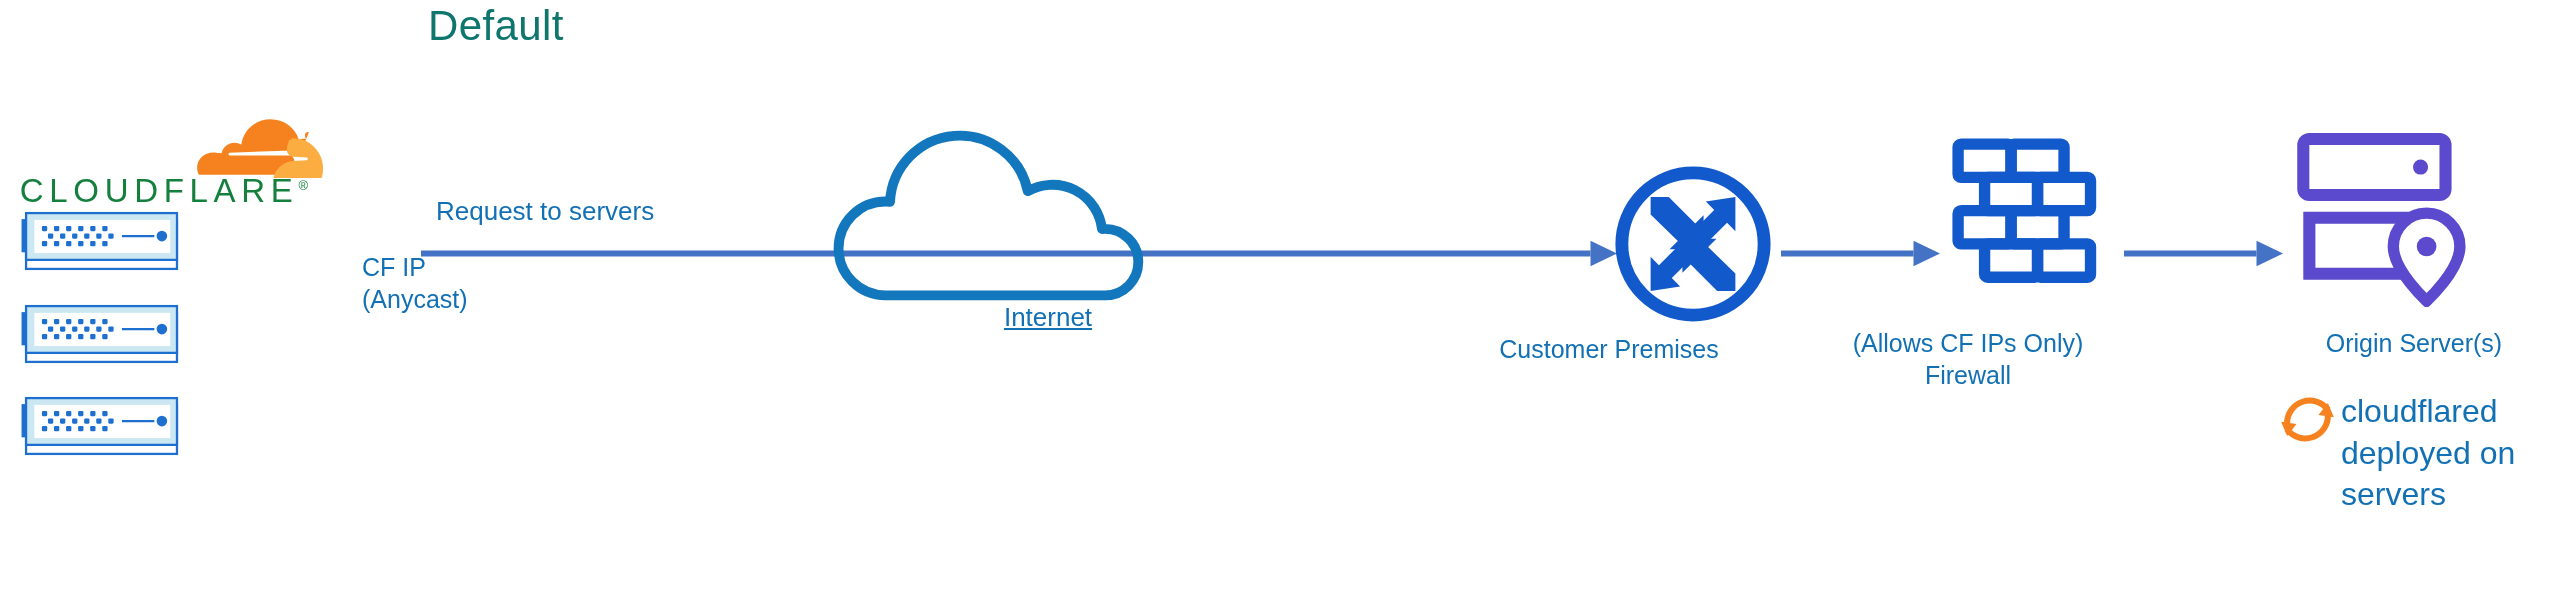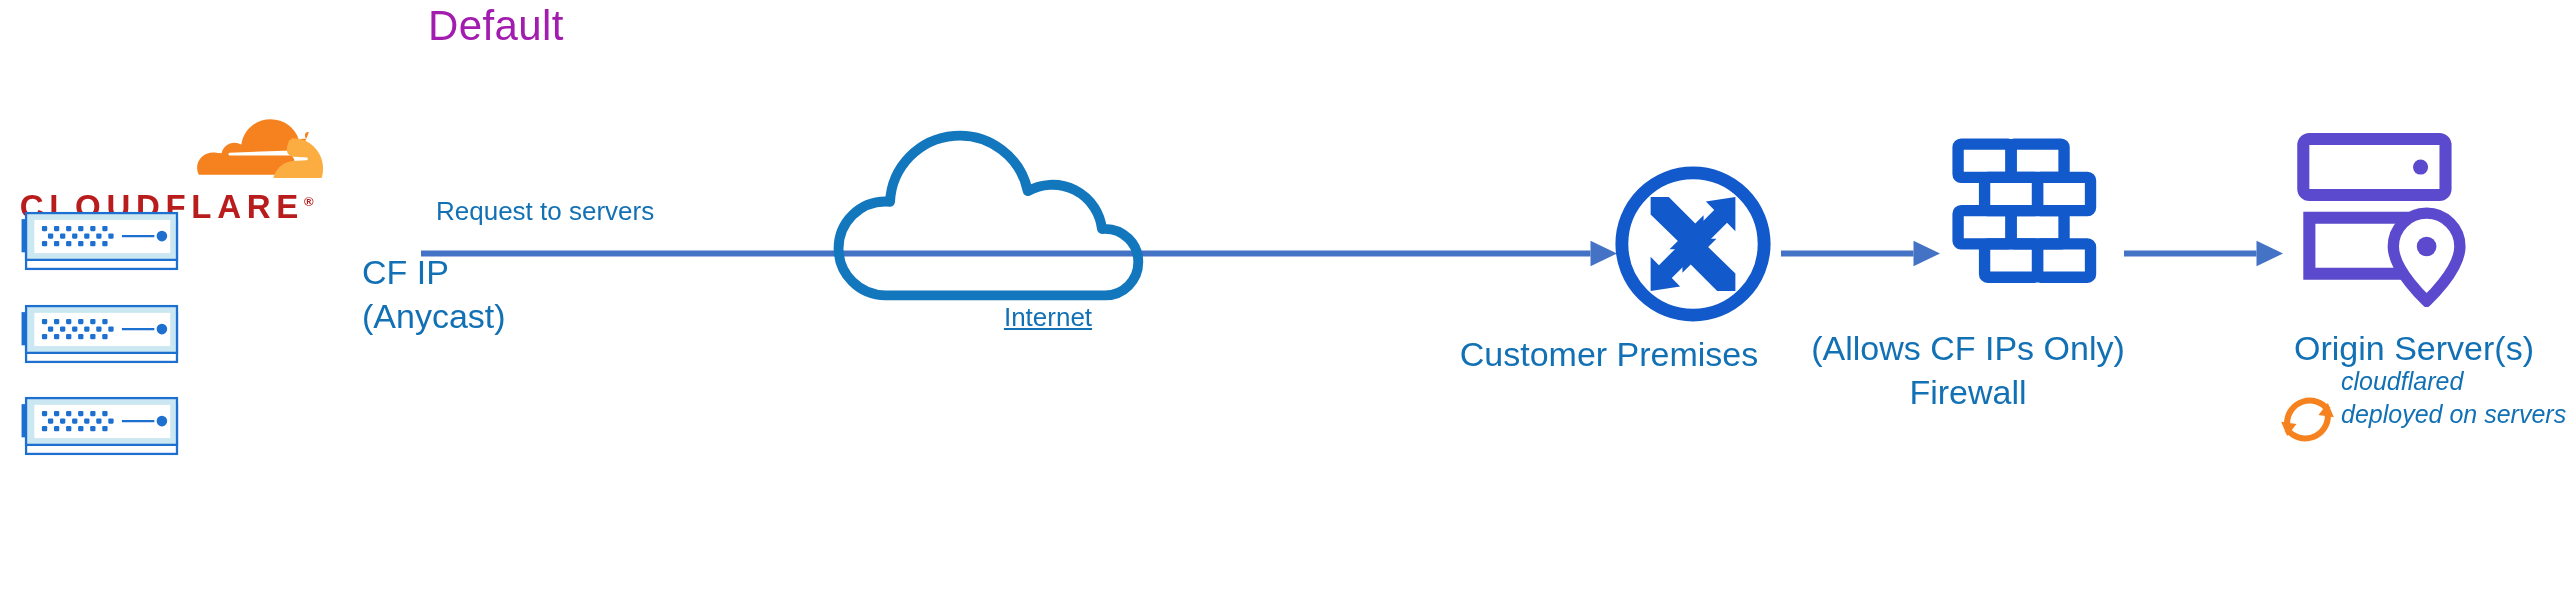--- a/index.html
+++ b/index.html
@@ -18,21 +18,21 @@
     background: #ffffff;
     overflow: hidden;
   }
   .abs { position: absolute; }
 
   
   #diagram-title {
     left: 428px;
     top: 1.5px;
     font-size: 42px;
-    color: #a21caf;
+    color: #0f766e;
     letter-spacing: 0.4px;
     white-space: nowrap;
   }
 
   
   #cf-brand {
     left: 19.7px;
     top: 104px;
     width: 303px;
     height: 106px;
@@ -40,55 +40,55 @@
   #cf-logo-mark {
     position: absolute;
     left: 168px;
     top: 0px;
     width: 144px;
     height: 82px;
   }
   #cf-wordmark {
     position: absolute;
     left: 0px;
-    top: 84px;
+    top: 68px;
     font-size: 33px;
-    font-weight: bold;
+    font-weight: normal;
     letter-spacing: 5.7px;
-    color: #b91c1c;
+    color: #15803d;
     white-space: nowrap;
   }
   #cf-wordmark .reg {
     font-size: 13px;
     vertical-align: super;
     letter-spacing: 0;
   }
 
   
   .server-unit { width: 166px; height: 62px; }
   .server-unit svg { display: block; width: 100%; height: 100%; }
 
   
   .label {
     color: #1270B4;
-    font-size: 34px;
+    font-size: 25px;
     line-height: 1.28;
     white-space: nowrap;
   }
   .label.ctr { text-align: center; }
 
   #label-request { left: 436px; top: 195px; font-size: 26px; }
   #label-cfip    { left: 362px; top: 251px; }
   #label-internet{ left: 889px; top: 301px; width: 318px; font-size: 26px; text-decoration: underline; }
   #label-cpe     { left: 1397px; top: 333px; width: 424px; }
   #label-firewall{ left: 1703px; top: 327px; width: 530px; }
   #label-origin  { left: 2255px; top: 327px; width: 318px; }
   #label-cloudflared {
-    left: 2341px; top: 365px; width: 227px;
-    font-size: 25px; line-height: 1.3; white-space: normal; font-style: italic;
+    left: 2341px; top: 391px; width: 227px;
+    font-size: 32px; line-height: 1.3; white-space: normal;
   }
 
   
   .connector { overflow: visible; }
   .connector line { stroke: #4472C4; stroke-width: 8; }
   .connector polygon { fill: #4472C4; }
 
   #arrow-main      { left: 421px;  top: 227px; width: 1196px; height: 53px; }
   #arrow-cpe-fw    { left: 1781px; top: 227px; width: 159px;  height: 53px; }
   #arrow-fw-origin { left: 2124px; top: 227px; width: 159px;  height: 53px; }

